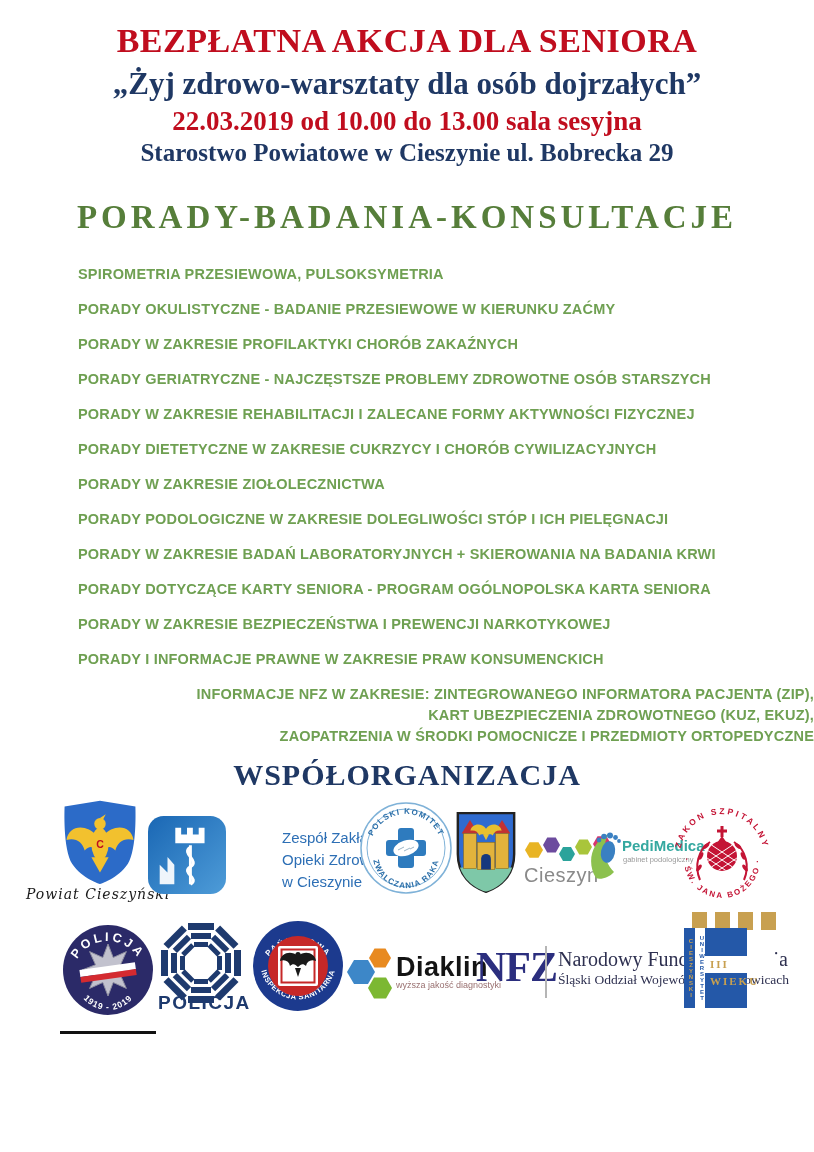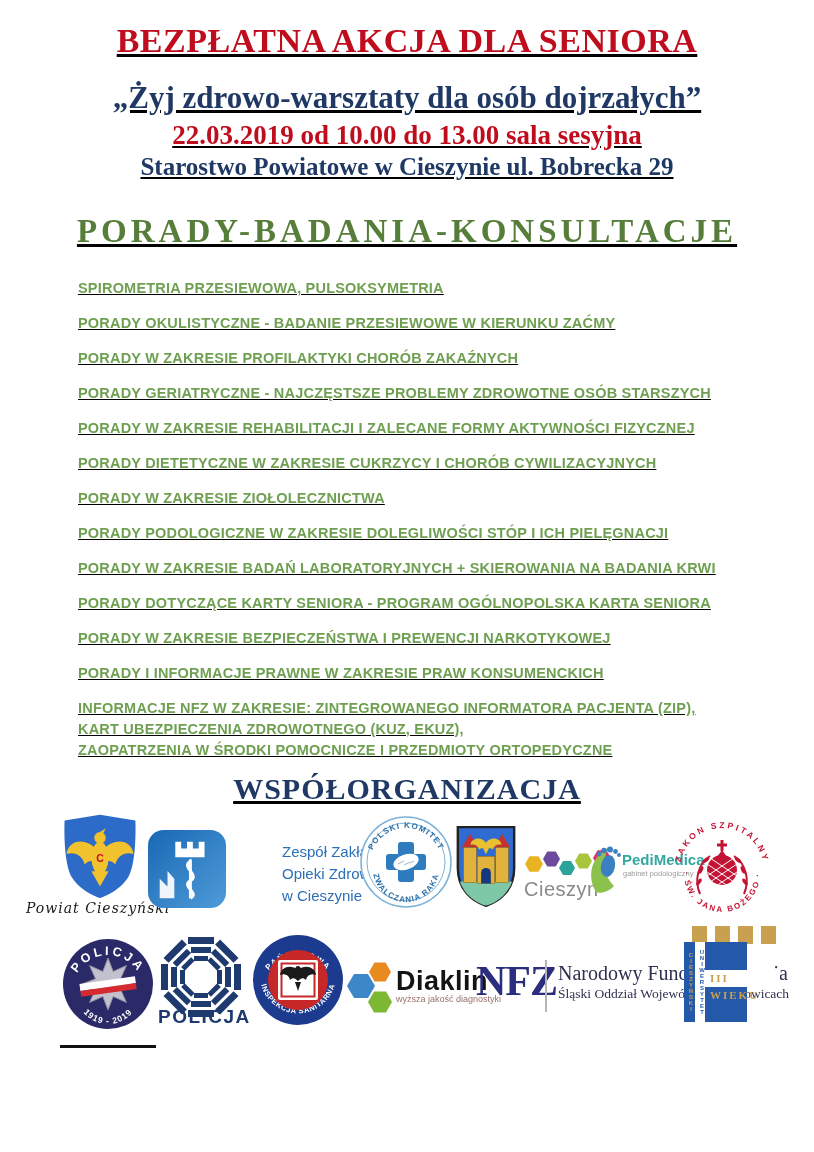--- a/index.html
+++ b/index.html
@@ -1,36 +1,35 @@
 <!DOCTYPE html>
 <html><head>
 <meta charset="utf-8">
 <style>
   * { margin:0; padding:0; box-sizing:border-box; }
   html,body { background:#ffffff; }
   .page {
     position:relative; width:814px; height:1064px; margin:0 auto;
     background:#ffffff; overflow:hidden;
     font-family:"Liberation Sans", sans-serif;
-    text-decoration:underline;
   }
   
   .hdr { text-align:center; font-family:"Liberation Serif", serif; font-weight:bold; }
   .title    { padding-top:22px; font-size:34px; color:#C00D1E; letter-spacing:.5px; }
-  .subtitle { margin-top:20px;  font-size:31px; color:#1F3864; }
+  .subtitle { margin-top:6px;  font-size:31px; color:#1F3864; }
   .datetime { margin-top:4px;  font-size:27px; color:#C00D1E; }
   .location { margin-top:2px;  font-size:25px; color:#1F3864; }
   .section  { margin-top:32px; font-size:33px; color:#567E3A; letter-spacing:4px; }
   
   .services { margin:30px 0 0 78px; }
   .svc-line {
     font-size:14.5px; font-weight:bold; color:#6FA052;
     letter-spacing:.2px; margin-bottom:19px; line-height:16px;
   }
-  .svc-block .svc-line { margin-bottom:5px; line-height:16px; }
+  .svc-block .svc-line { margin-bottom:5px; line-height:16px;text-align:right; }
   
   .partners-heading {
     margin-top:14px; text-align:center; font-family:"Liberation Serif", serif;
     font-weight:bold; font-size:30px; color:#1F3864; letter-spacing:1px;
   }
   .logos { position:relative; width:814px; height:250px; margin-top:2px; }
   .logo { position:absolute; }
   .powiat-caption {
     left:26px; top:92px; width:150px; text-align:left;
     font-family:"DejaVu Serif", serif; font-style:italic; font-size:14px;

